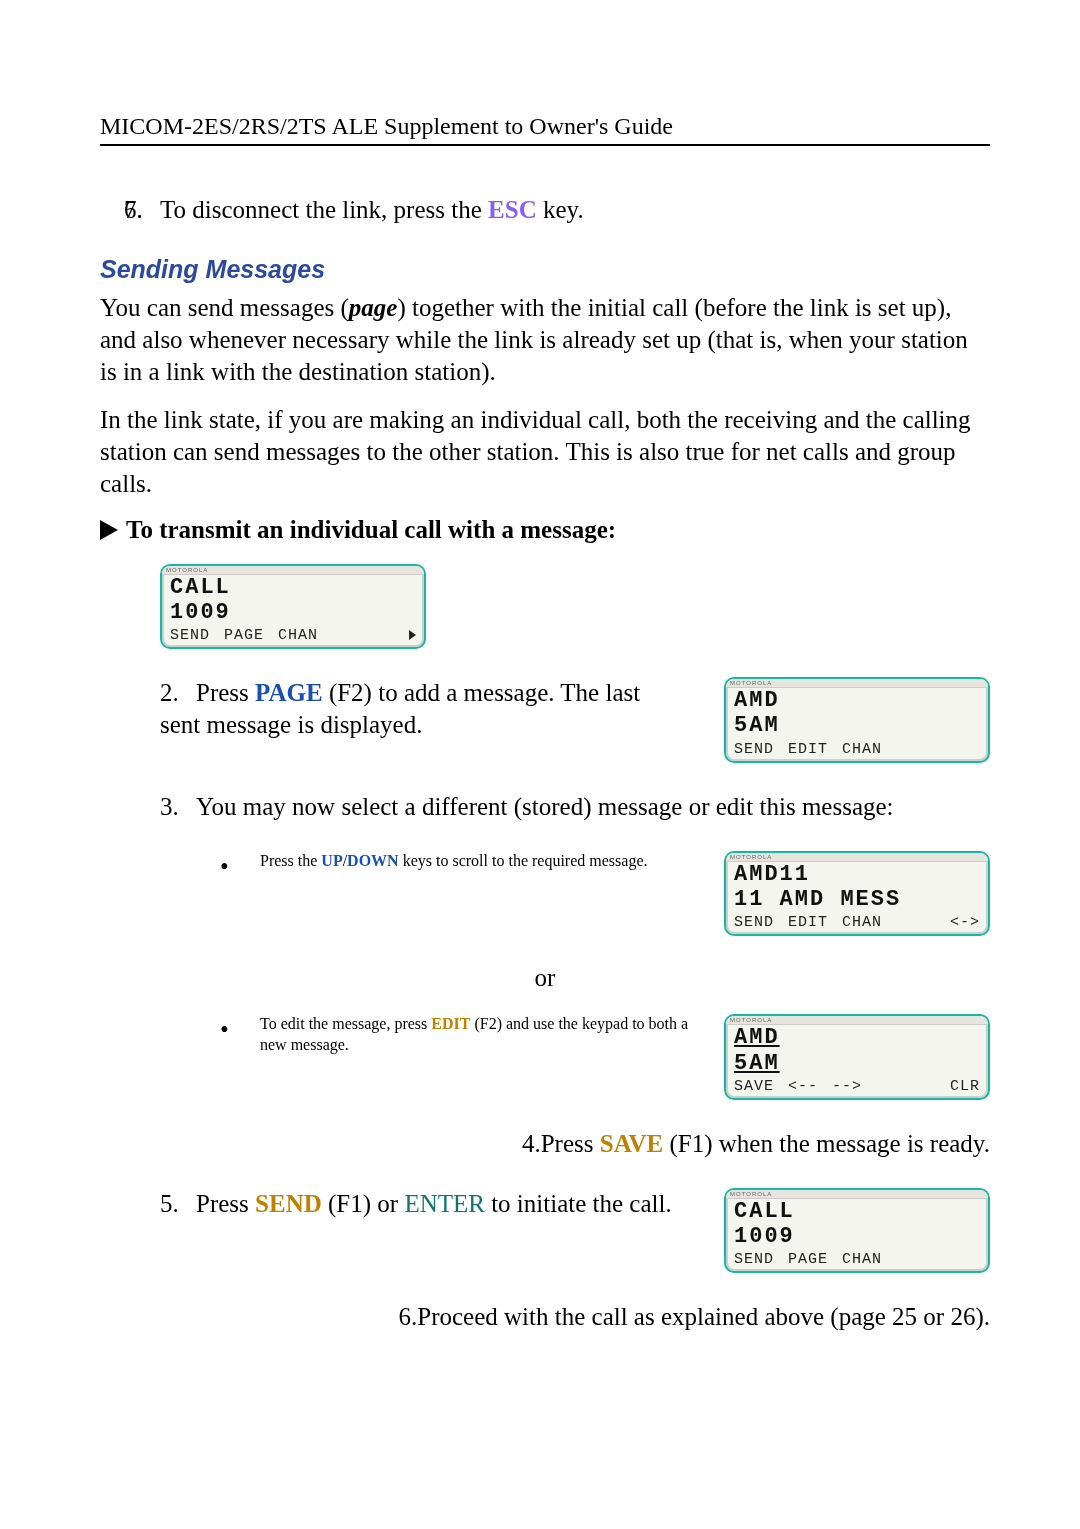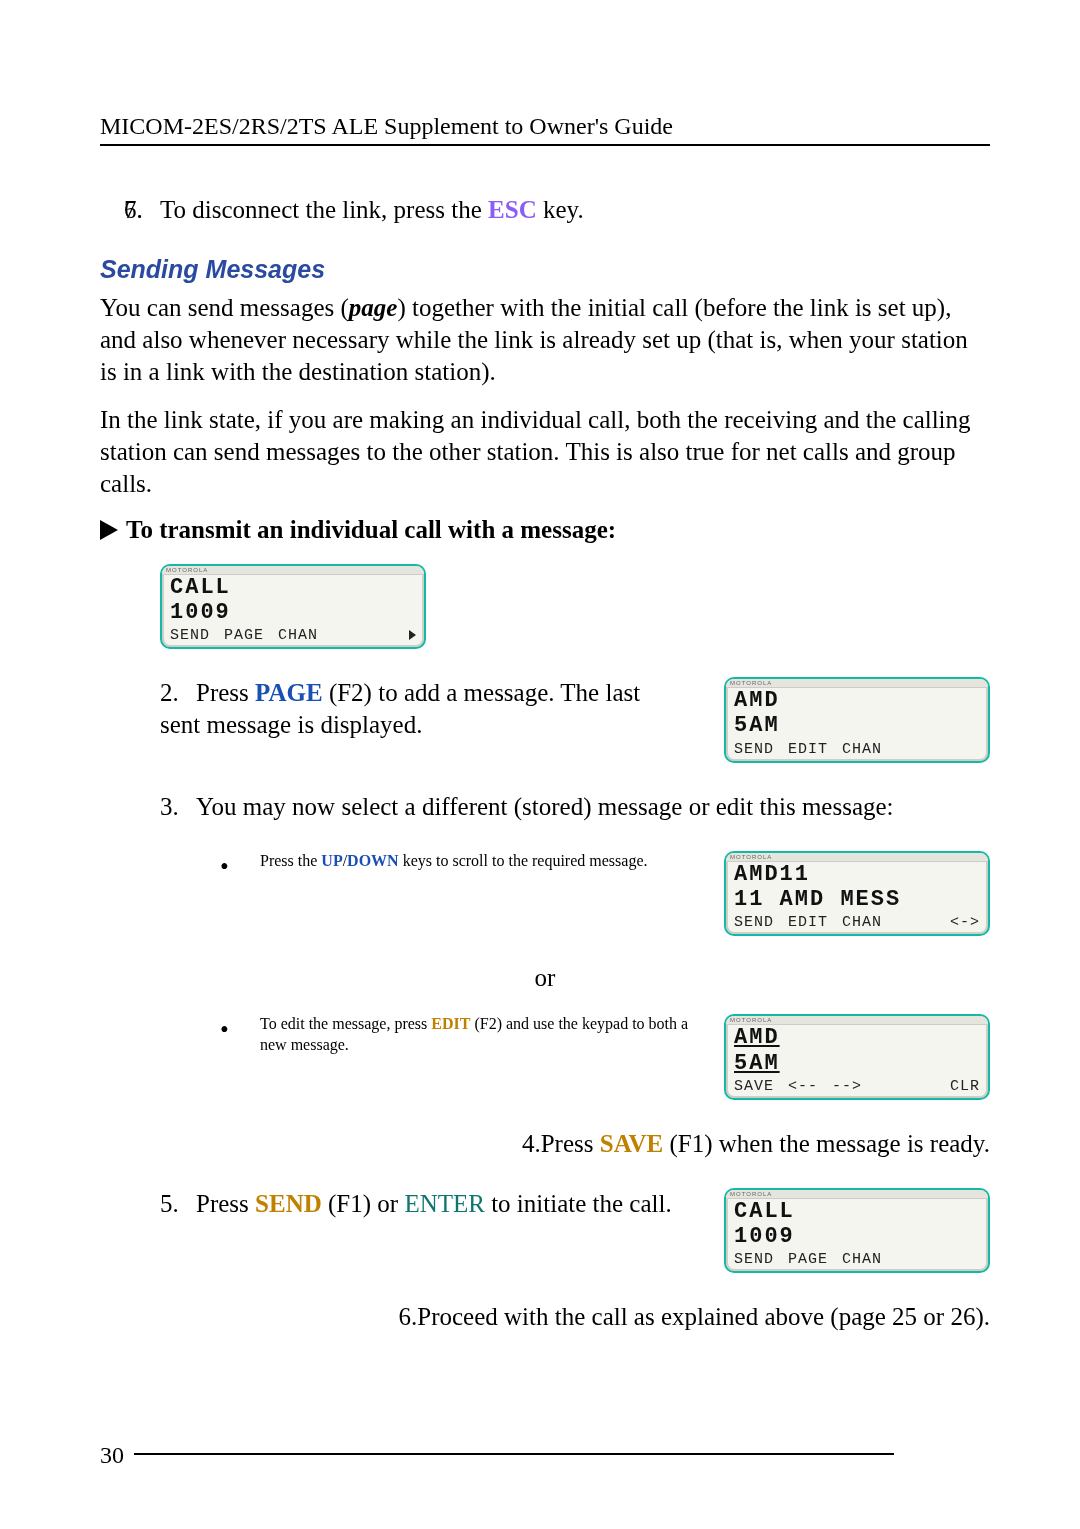--- a/index.html
+++ b/index.html
@@ -283,17 +283,14 @@
       </div>
     </div>
   </div>
 
   <div class="step-block" style="padding-left:60px;text-align:right;">
     <div class="step-text" style="padding-right:0;">
       <span class="num">6.</span><span>Proceed with the call as explained above (page 25 or 26).</span>
     </div>
   </div>
 
-  <div class="pagenum">
-    <span>30</span><span class="pagenum-line"></span>
-  </div>
 
 </div>
 
 </body></html>

